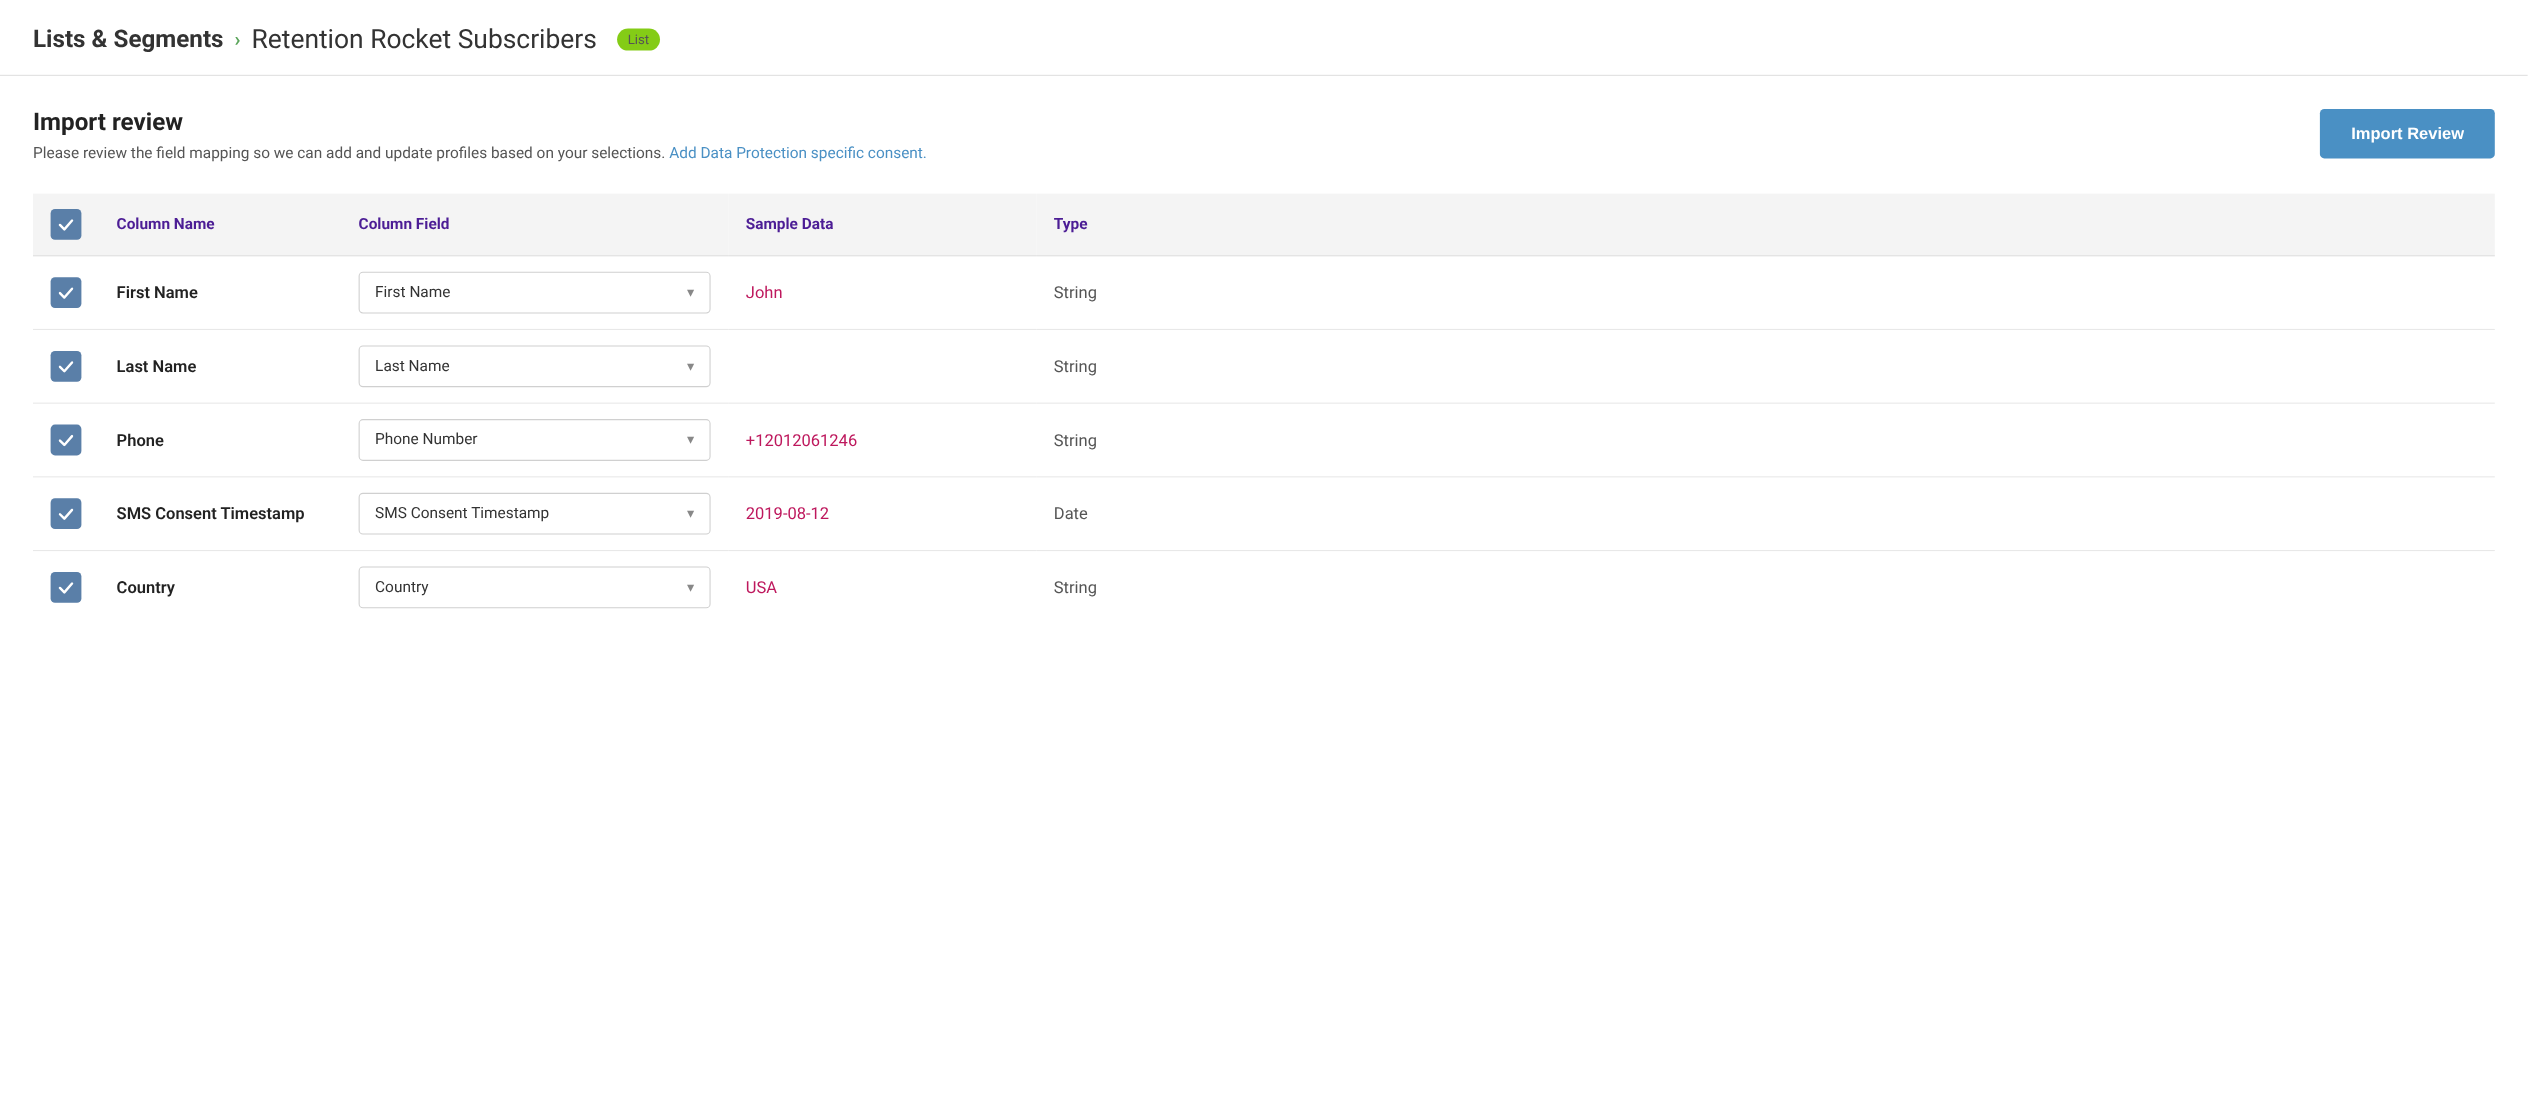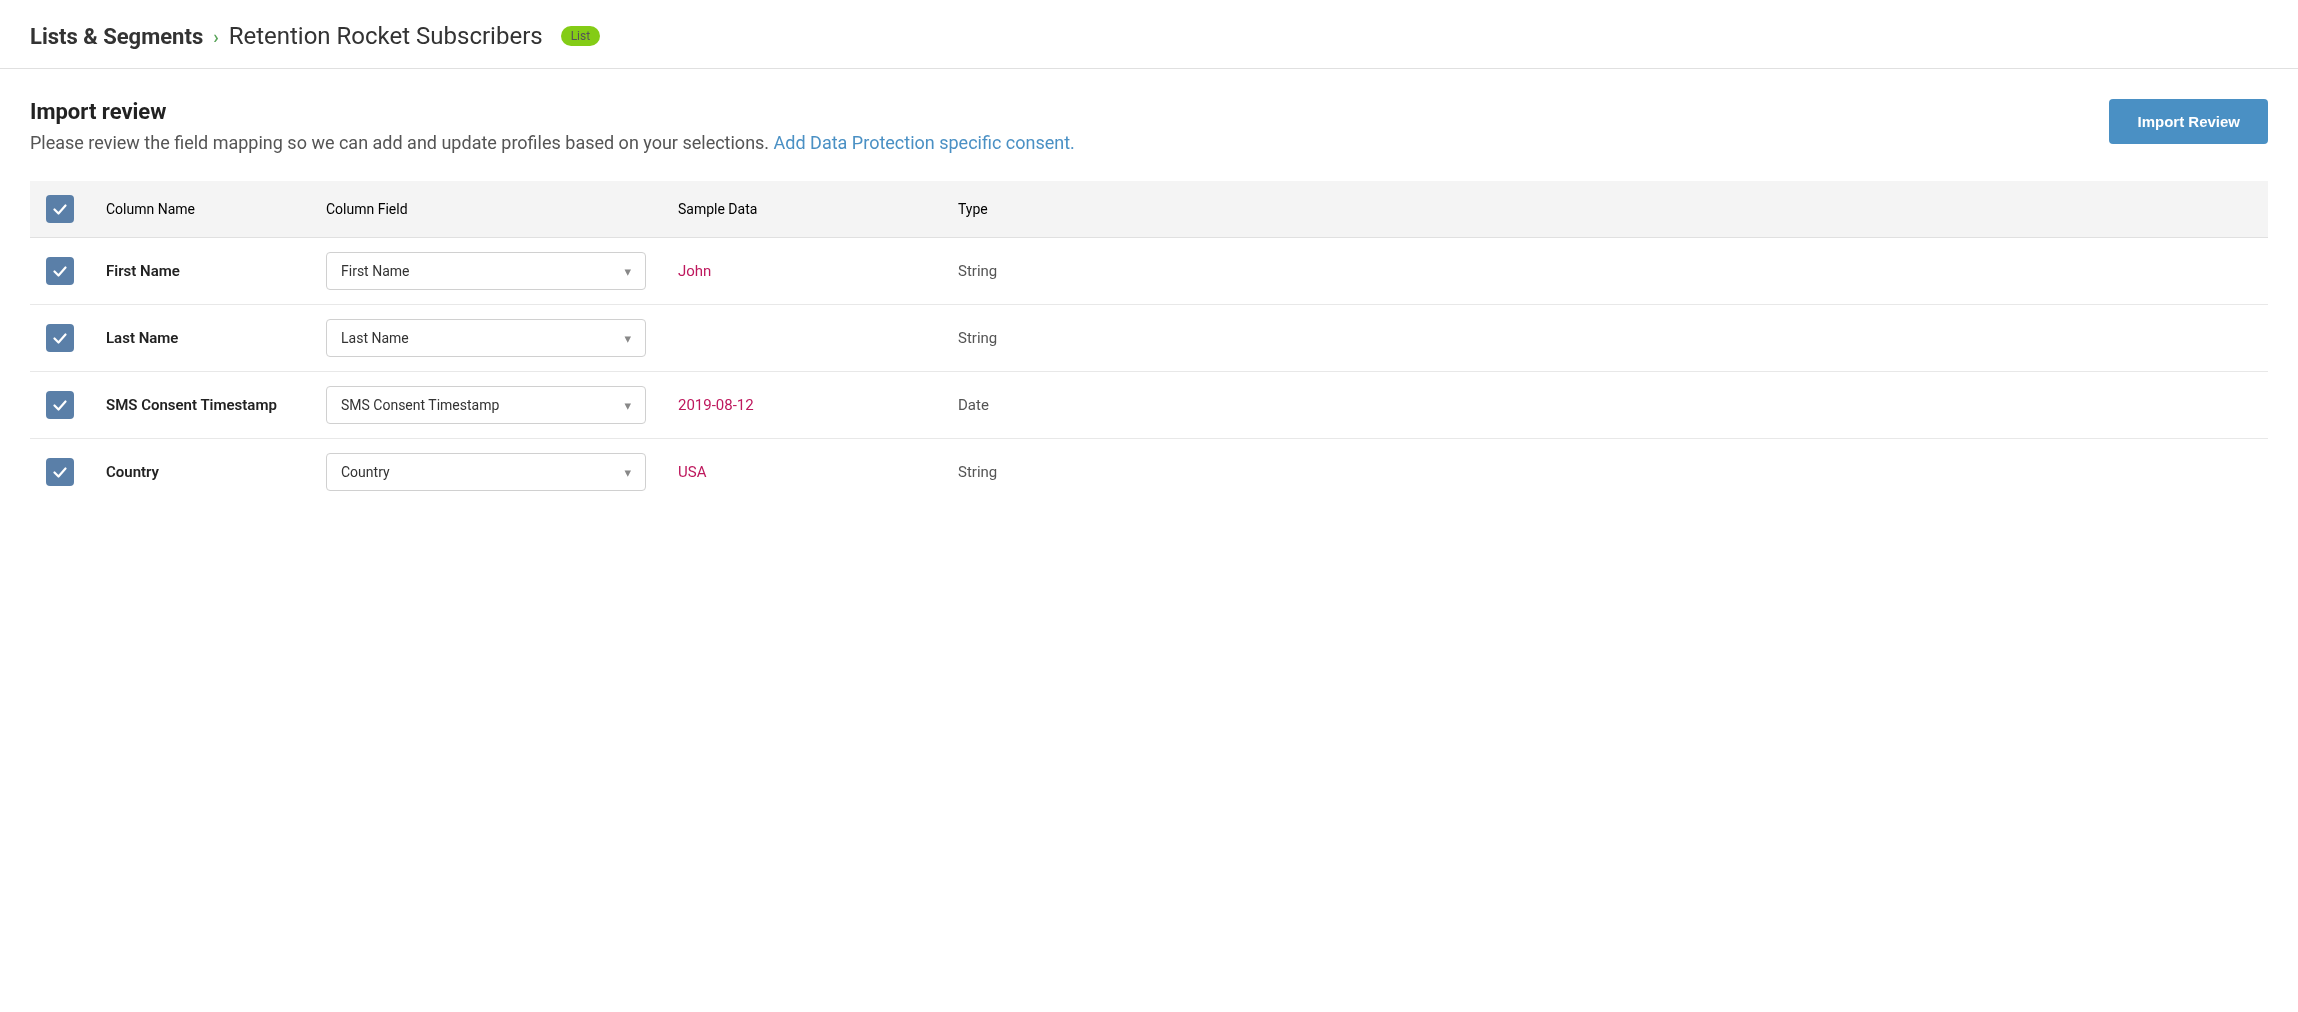--- a/index.html
+++ b/index.html
@@ -48,21 +48,21 @@
       align-items: flex-start;
       margin-bottom: 28px;
     }
     .import-review-title {
       font-size: 22px;
       font-weight: 700;
       color: #222;
       margin-bottom: 8px;
     }
     .import-review-desc {
-      font-size: 18px;
+      font-size: 14px;
       color: #555;
     }
     .import-review-desc a {
       color: #4a90c4;
       text-decoration: none;
     }
     .import-review-btn {
       background: #4a90c4;
       color: #fff;
       border: none;
@@ -78,22 +78,22 @@
       width: 100%;
       border-collapse: collapse;
     }
     thead tr {
       background: #f4f4f4;
     }
     thead th {
       padding: 14px 16px;
       text-align: left;
       font-size: 14px;
-      font-weight: 400;
-      color: #000000;
+      font-weight: 700;
+      color: #4c1d95;
       border-bottom: 1px solid #e0e0e0;
     }
     tbody tr {
       border-bottom: 1px solid #e8e8e8;
     }
     tbody tr:last-child {
       border-bottom: none;
     }
     tbody td {
       padding: 14px 16px;
@@ -227,20 +227,37 @@
           <td class="col-sample"></td>
           <td class="col-type">String</td>
         </tr>
         <tr>
           <td class="checkbox-cell">
     <div class="check-box">
       <svg width="14" height="11" viewBox="0 0 14 11" fill="none">
         <path d="M1.5 5.5L5.5 9.5L12.5 1.5" stroke="white" stroke-width="2.2" stroke-linecap="round" stroke-linejoin="round"></path>
       </svg>
     </div></td>
+          <td class="col-name">Phone</td>
+          <td class="col-klaviyo">
+    <div class="dropdown-select">
+      <span>Phone Number</span>
+      <span class="dropdown-arrow">▾</span>
+    </div>
+          </td>
+          <td class="col-sample">+12012061246</td>
+          <td class="col-type">String</td>
+        </tr>
+        <tr>
+          <td class="checkbox-cell">
+    <div class="check-box">
+      <svg width="14" height="11" viewBox="0 0 14 11" fill="none">
+        <path d="M1.5 5.5L5.5 9.5L12.5 1.5" stroke="white" stroke-width="2.2" stroke-linecap="round" stroke-linejoin="round"></path>
+      </svg>
+    </div></td>
           <td class="col-name">SMS Consent Timestamp</td>
           <td class="col-klaviyo">
     <div class="dropdown-select">
       <span>SMS Consent Timestamp</span>
       <span class="dropdown-arrow">▾</span>
     </div>
           </td>
           <td class="col-sample">2019-08-12</td>
           <td class="col-type">Date</td>
         </tr>

